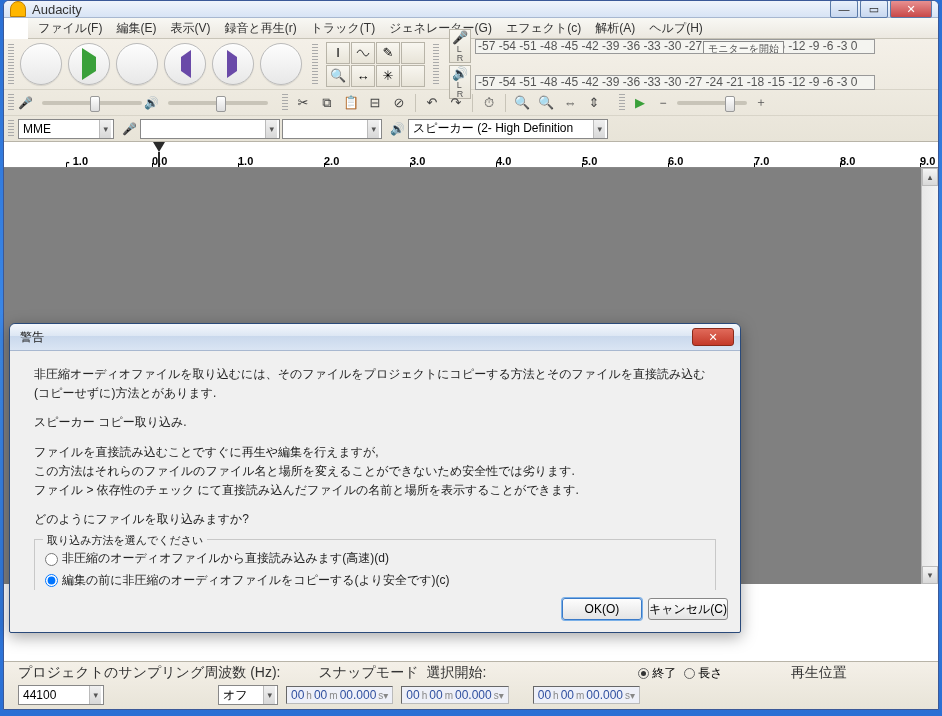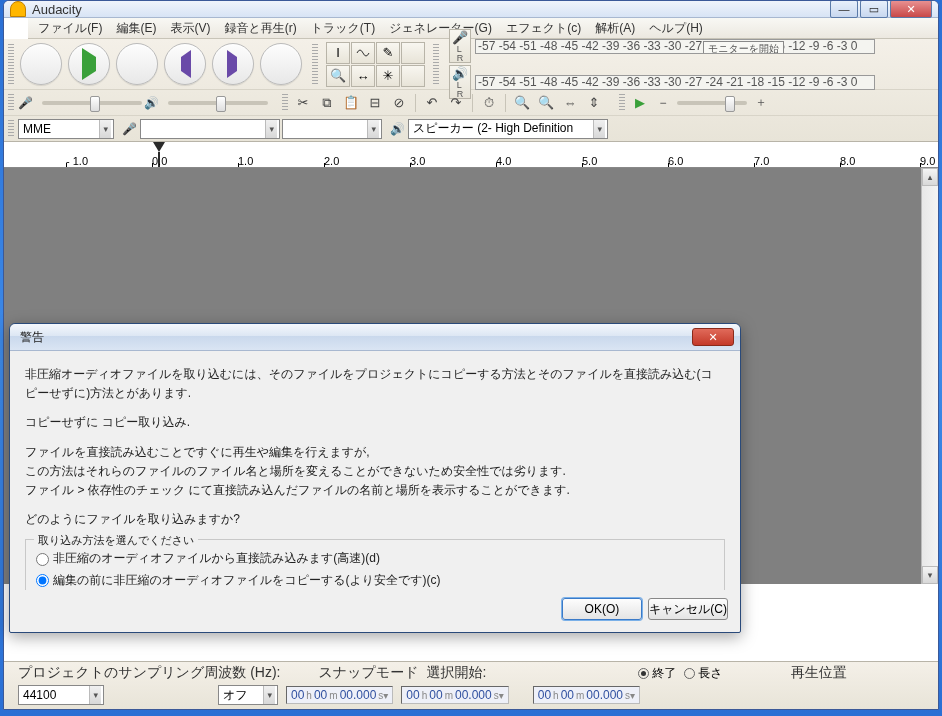--- a/index.html
+++ b/index.html
@@ -57,21 +57,21 @@
 .icon-sm { width:16px; height:16px; display:inline-flex; align-items:center; justify-content:center; font-size:12px; color:#555; }
 
 .tbicon { width:22px; height:20px; border:1px solid transparent; display:flex; align-items:center; justify-content:center; font-size:13px; color:#444; cursor:pointer; }
 .sep { width:1px; height:18px; background:#c8c4b8; margin:0 3px; }
 
 .combo { height:20px; border:1px solid #888; background:#fff; display:flex; align-items:center; padding:0 4px; min-width:60px; position:relative; }
 .combo::after { content:"▾"; position:absolute; right:2px; font-size:9px; color:#555; background:linear-gradient(#f0f0f0,#d8d8d8); border-left:1px solid #bbb; padding:2px 3px; top:0; bottom:0; display:flex; align-items:center; }
 
 
 .ruler { height:26px; background:#fff; border-bottom:1px solid #888; position:relative; overflow:hidden; }
-.ruler-tick { position:absolute; bottom:0; font-size:11px; color:#000; }
+.ruler-tick { position:absolute; bottom:0; font-size:11px; color:#000;font-weight:bold; }
 .ruler-tick::before { content:""; position:absolute; left:0; bottom:-4px; width:1px; height:8px; background:#000; }
 .playhead { position:absolute; left:149px; top:0; width:0; height:0; border-left:6px solid transparent; border-right:6px solid transparent; border-top:10px solid #2a2a2a; }
 .playhead::after { content:""; position:absolute; left:-1px; top:0; width:2px; height:16px; background:#2a2a2a; }
 
 
 .tracks { background:#808080; height:416px; position:relative; }
 .vscroll { position:absolute; right:0; top:0; bottom:0; width:17px; background:linear-gradient(to right,#e8e8e8,#f4f4f4); border-left:1px solid #bbb; }
 .vscroll::before, .vscroll::after { content:"▴"; position:absolute; left:0; right:0; text-align:center; font-size:9px; color:#555; height:16px; line-height:16px; background:linear-gradient(#f4f4f4,#d8d8d8); border:1px solid #bbb; }
 .vscroll::before { top:0; }
 .vscroll::after { bottom:0; content:"▾"; }
@@ -85,21 +85,21 @@
 .timebox .u { color:#888; font-size:10px; }
 .radio { width:11px; height:11px; border:1px solid #666; border-radius:50%; display:inline-block; margin-right:3px; vertical-align:middle; position:relative; }
 .radio.checked::after { content:""; position:absolute; inset:2px; background:#333; border-radius:50%; }
 
 
 .overlay { position:absolute; inset:0; }
 .dialog { position:absolute; left:9px; top:323px; width:732px; height:310px; background:#f0f0f0; border:1px solid #2a4a7a; border-radius:6px 6px 2px 2px; box-shadow:0 4px 16px rgba(0,0,0,.35); display:flex; flex-direction:column; }
 .dlg-title { height:27px; background:linear-gradient(to bottom,#f4f7fc 0%,#dde7f4 45%,#c9d8ec 46%,#dae5f3 100%); border-radius:6px 6px 0 0; display:flex; align-items:center; padding:0 6px; border-bottom:1px solid #a8b8d0; }
 .dlg-title span { flex:1; color:#222; font-size:12px; padding-left:4px; }
 .dlg-close { width:42px; height:18px; background:linear-gradient(#e06a5a,#c43a2a); border:1px solid #8a2a1a; border-radius:3px; color:#fff; display:flex; align-items:center; justify-content:center; font-size:11px; cursor:pointer; }
-.dlg-body { flex:1; padding:14px 15px; color:#222; line-height:1.6; font-size:12px; overflow:auto; }
+.dlg-body { flex:1; padding:14px 24px; color:#222; line-height:1.6; font-size:12px; overflow:auto; }
 .dlg-body p { margin-bottom:10px; }
 .fieldset { border:1px solid #c8c8c8; padding:8px 10px 6px; position:relative; margin-top:6px; }
 .fieldset .legend { position:absolute; top:-8px; left:8px; background:#f0f0f0; padding:0 4px; font-size:11px; }
 .fieldset label { display:block; padding:1px 0; font-size:12px; }
 .fieldset input { margin-right:4px; vertical-align:middle; }
 .dlg-buttons { display:flex; justify-content:flex-end; gap:6px; padding:8px 12px 12px; }
 .btn { min-width:80px; height:22px; border:1px solid #888; background:linear-gradient(#fdfdfd,#e4e4e4); border-radius:3px; cursor:pointer; font-size:12px; }
 .btn.primary { border:1px solid #3a7ac8; box-shadow:0 0 0 1px #7ab0e8; }
 
 svg.glyph { width:14px; height:14px; }
@@ -302,21 +302,21 @@
 </div>
 
 <div class="overlay">
   <div class="dialog">
     <div class="dlg-title">
       <span>警告</span>
       <div class="dlg-close">✕</div>
     </div>
     <div class="dlg-body">
       <p>非圧縮オーディオファイルを取り込むには、そのファイルをプロジェクトにコピーする方法とそのファイルを直接読み込む(コピーせずに)方法とがあります.</p>
-      <p>コピーせずに コピー取り込み.</p>
+      <p>スピーカー コピー取り込み.</p>
       <p>
         <span>ファイルを直接読み込むことですぐに再生や編集を行えますが,</span><br>
         <span>この方法はそれらのファイルのファイル名と場所を変えることができないため安全性では劣ります.</span><br>
         <span>ファイル &gt; 依存性のチェック にて直接読み込んだファイルの名前と場所を表示することができます.</span>
       </p>
       <p>どのようにファイルを取り込みますか?</p>
       <div class="fieldset">
         <div class="legend">取り込み方法を選んでください</div>
         <label><input type="radio" name="imp" style=""><span>非圧縮のオーディオファイルから直接読み込みます(高速)(d)</span></label>
         <label><input type="radio" name="imp" checked="" style=""><span>編集の前に非圧縮のオーディオファイルをコピーする(より安全です)(c)</span></label>

